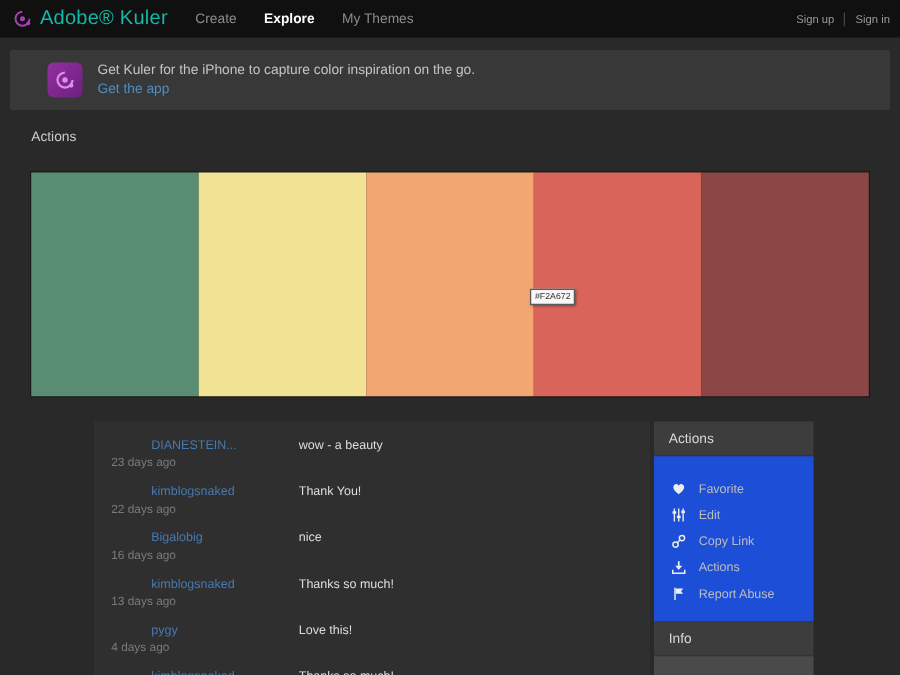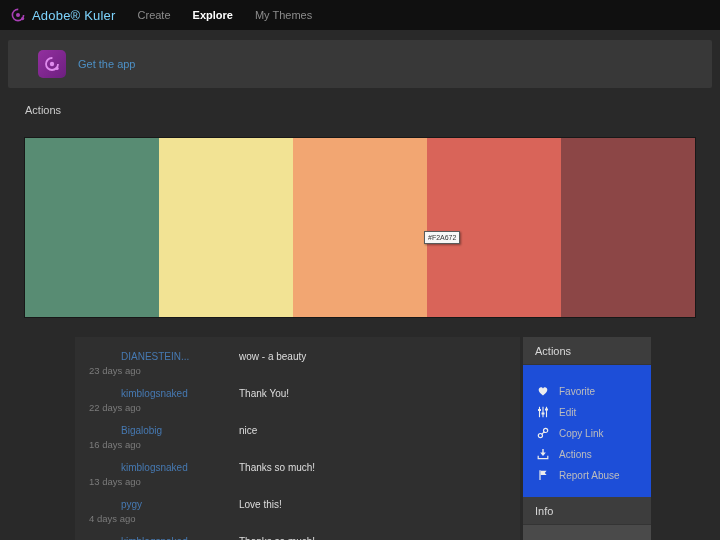--- a/index.html
+++ b/index.html
@@ -11,21 +11,21 @@
     -webkit-font-smoothing:antialiased;
   }
 
   
   .topbar {
     position:absolute; top:0; left:0; width:720px; height:30px;
     background:#101010; display:flex; align-items:center;
   }
   .brand { display:flex; align-items:center; margin-left:10px; cursor:pointer; }
   .brand-logo { width:16px; height:16px; margin-right:6px; }
-  .brand-text { color:#7dd3fc; font-size:13px; letter-spacing:.2px; }
+  .brand-text { color:#14b8a6; font-size:16px; letter-spacing:.2px; }
   .topnav { display:flex; margin-left:22px;text-align:center; }
   .topnav .nav-item { font-size:11px; color:#8c8c8c; margin-right:22px; cursor:pointer; }
   .topnav .nav-item.active { color:#ffffff; font-weight:bold; }
   .auth { position:absolute; right:8px; top:0; height:30px; display:flex; align-items:center; }
   .auth a { font-size:9px; color:#9a9a9a; text-decoration:none; cursor:pointer; }
   .auth .auth-divider { width:1px; height:11px; background:#444; margin:0 8px; }
 
   
   .banner {
     position:absolute; left:8px; top:40px; width:704px; height:48px;
@@ -99,31 +99,37 @@
         <circle cx="12.6" cy="11.6" r="1.6" fill="#a83fb5"></circle>
       </svg>
     </span>
     <span class="brand-text">Adobe® Kuler</span>
   </div>
   <nav class="topnav">
     <span class="nav-item">Create</span>
     <span class="nav-item active">Explore</span>
     <span class="nav-item">My Themes</span>
   </nav>
+  <div class="auth">
+    <a>Sign up</a>
+    <span class="auth-divider"></span>
+    <a>Sign in</a>
+  </div>
 </header>
 
 <section class="banner">
   <div class="banner-icon">
     <svg width="18" height="18" viewBox="0 0 18 18">
       <circle cx="9" cy="9" r="6" fill="none" stroke="#e08cee" stroke-width="1.8" stroke-dasharray="28 10"></circle>
       <circle cx="9" cy="9" r="2.2" fill="#e08cee"></circle>
       <circle cx="14" cy="13.4" r="1.7" fill="#e08cee"></circle>
     </svg>
   </div>
   <div class="banner-copy">
+    <div class="banner-text">Get Kuler for the iPhone to capture color inspiration on the go.</div>
     <div class="banner-link">Get the app</div>
   </div>
 </section>
 
 <div class="theme-title">Actions</div>
 
 <div class="palette">
   <div class="swatch" style="background: rgb(88, 140, 115);"></div>
   <div class="swatch" style="background: rgb(242, 227, 148);"></div>
   <div class="swatch" style="background: rgb(242, 166, 114);"></div>

